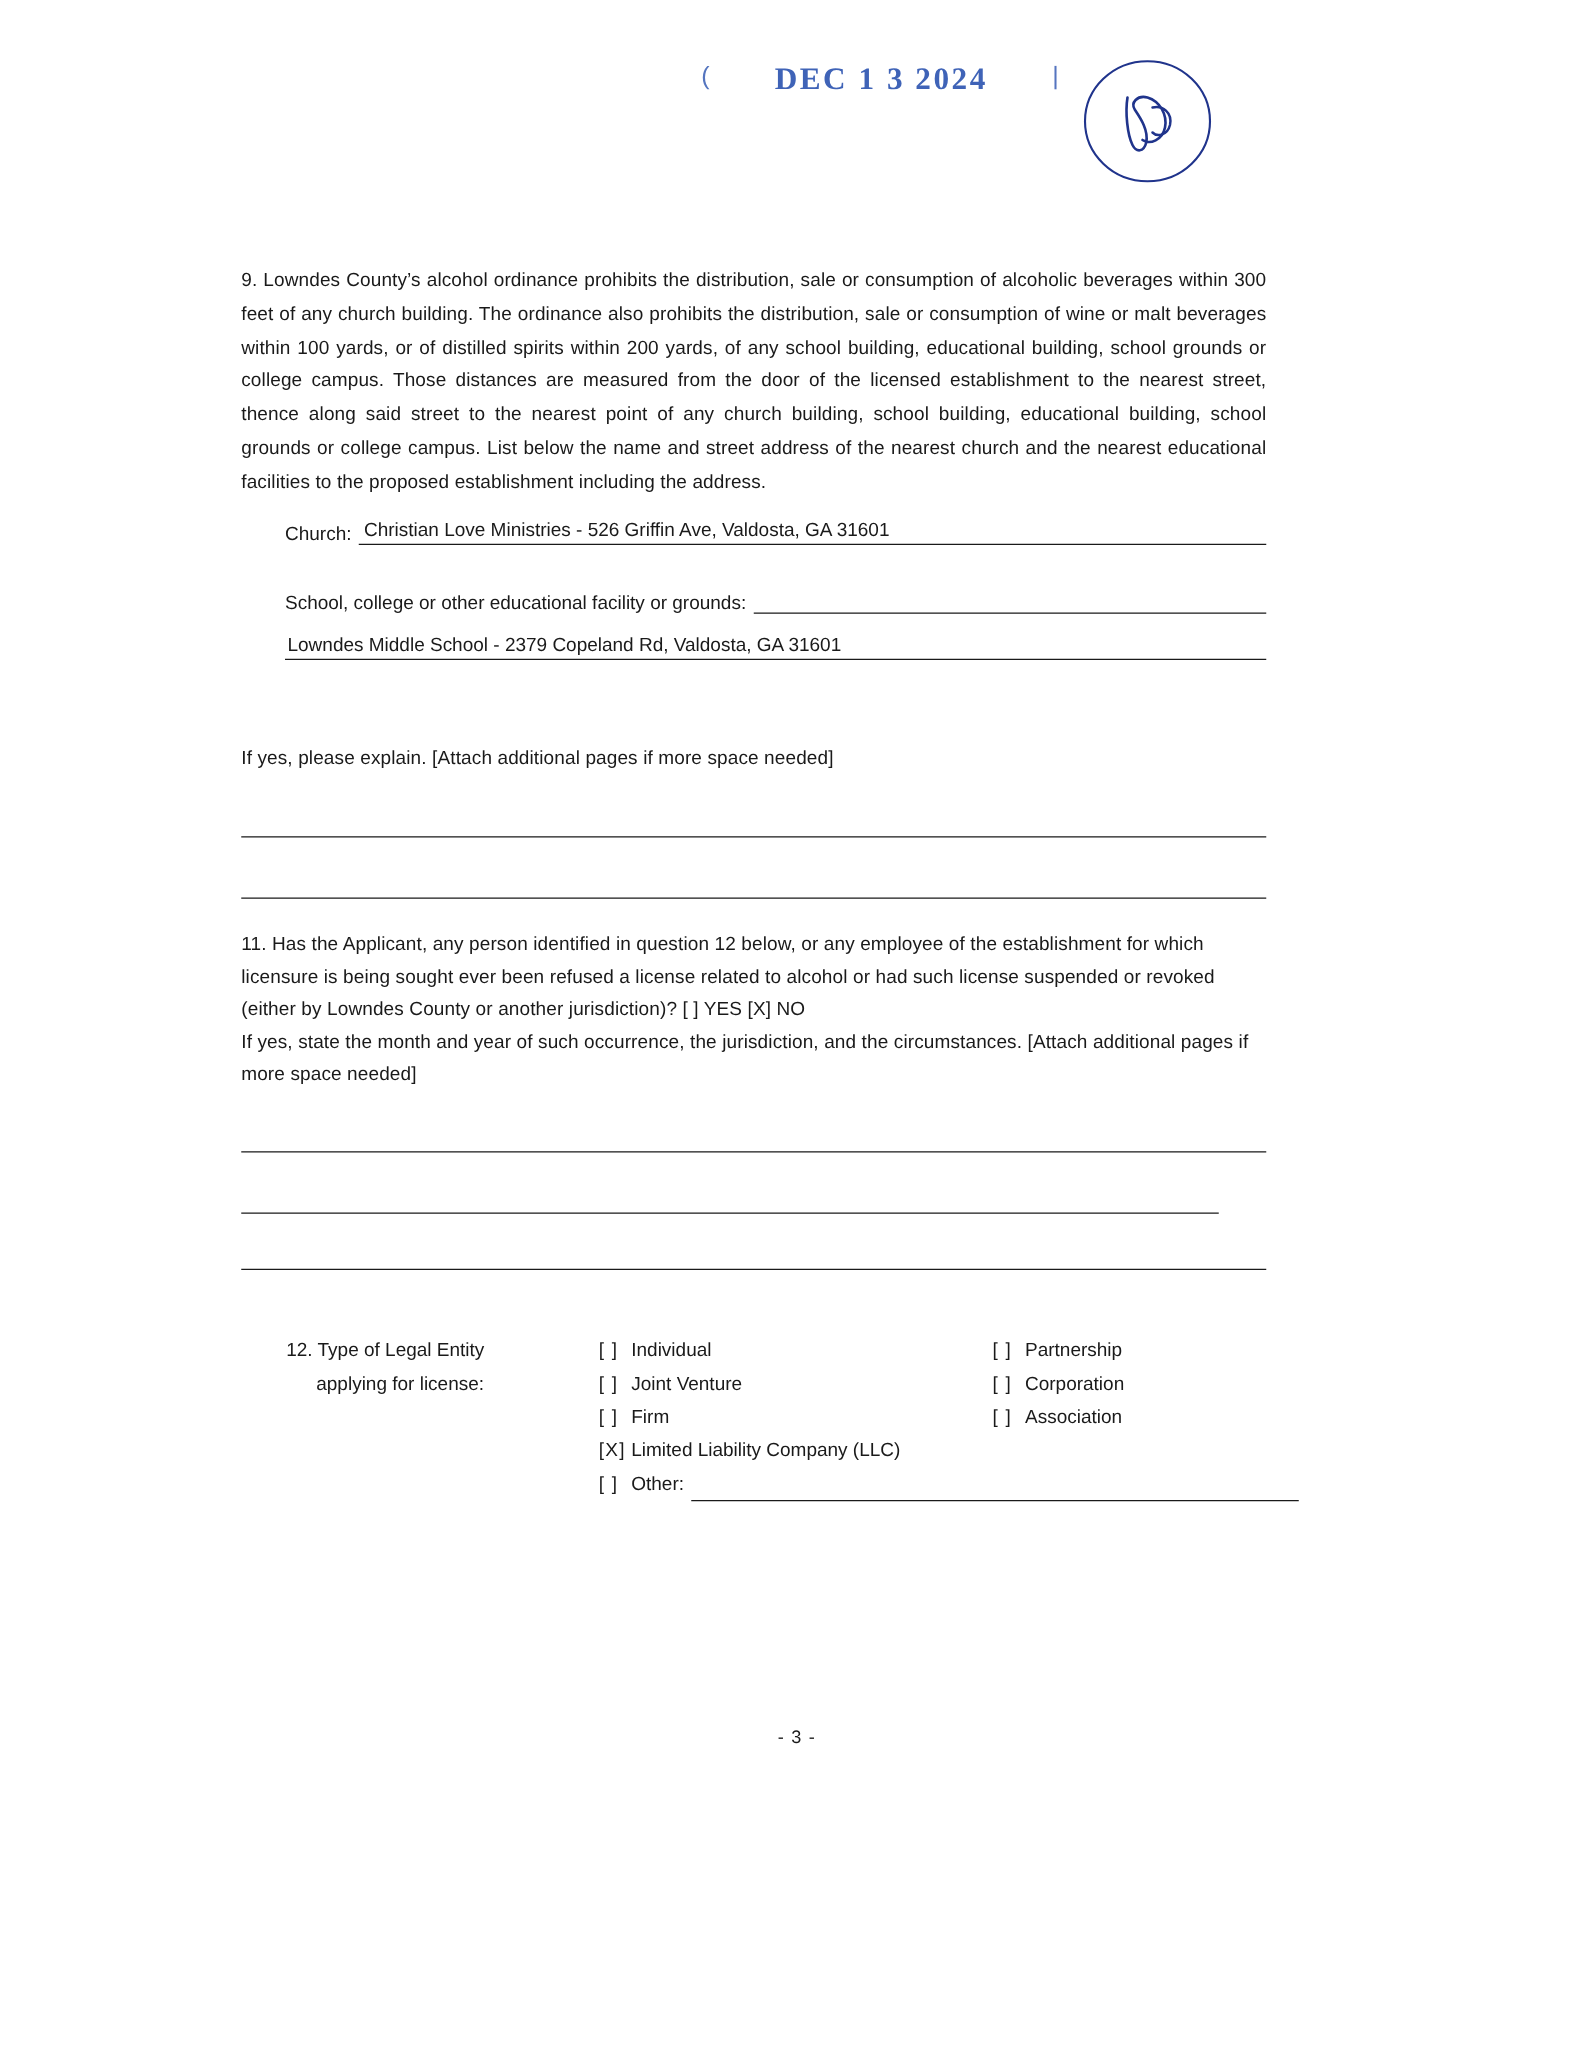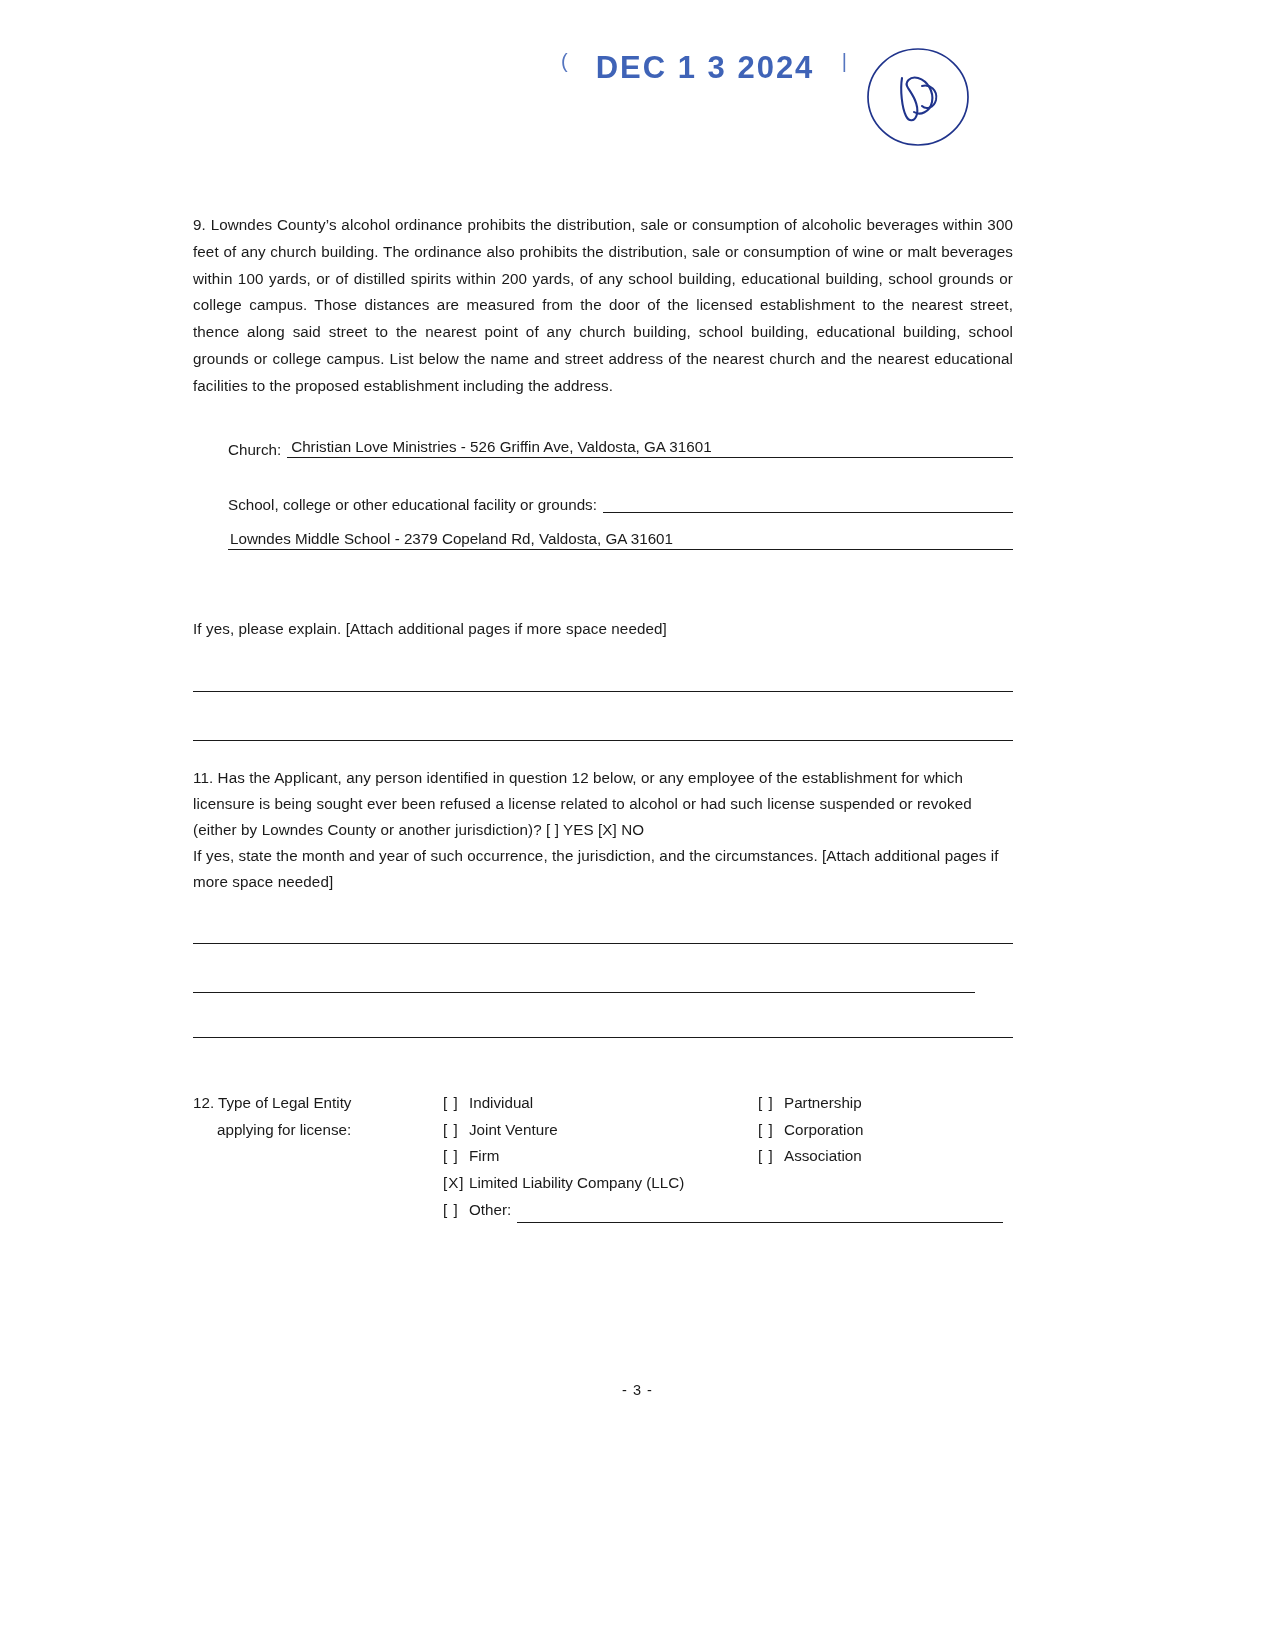--- a/index.html
+++ b/index.html
@@ -28,22 +28,22 @@
   }
   .stamp-title {
     font-family: "DejaVu Sans", sans-serif;
     font-size: 37px;
     font-weight: bold;
     letter-spacing: 1px;
     line-height: 1;
     opacity: .88;
   }
   .stamp-date {
-    font-family: Liberation Sans, sans-serif;
-    font-size: 31px;
+    font-family: Liberation Serif, serif;
+    font-size: 25px;
     font-weight: bold;
     letter-spacing: 2px;
     margin-top: 12px;
     opacity: .9;
   }
   .stamp-tick-left, .stamp-tick-right {
     position: absolute;
     top: 12px;
     font-size: 20px;
     color: #2b53b0;
@@ -77,21 +77,21 @@
   .para.nojust { text-align: left; }
 
   .indent-block {
     margin-left: 35px;
   }
 
   .field-row {
     display: flex;
     align-items: flex-end;
     font-size: 15.2px;
-    margin-top: 38px;
+    margin-top: 16px;
   }
   .field-label {
     white-space: nowrap;
     padding-right: 6px;
   }
   .field-line {
     flex: 1;
     border-bottom: 1.6px solid #1a1a1a;
     padding: 0 2px 1px 4px;
     min-height: 19px;
@@ -110,20 +110,21 @@
 
   
   .entity-section {
     margin-top: 52px;
     display: flex;
     font-size: 15.2px;
   }
   .entity-label {
     width: 250px;
     line-height: 1.75;
+    margin-left: 36px;
   }
   .entity-label .sub { margin-left: 24px; }
   .entity-cols {
     flex: 1;
     display: flex;
   }
   .entity-col-a { width: 315px; }
   .entity-col-b { flex: 1; }
   .chk-row {
     display: flex;

